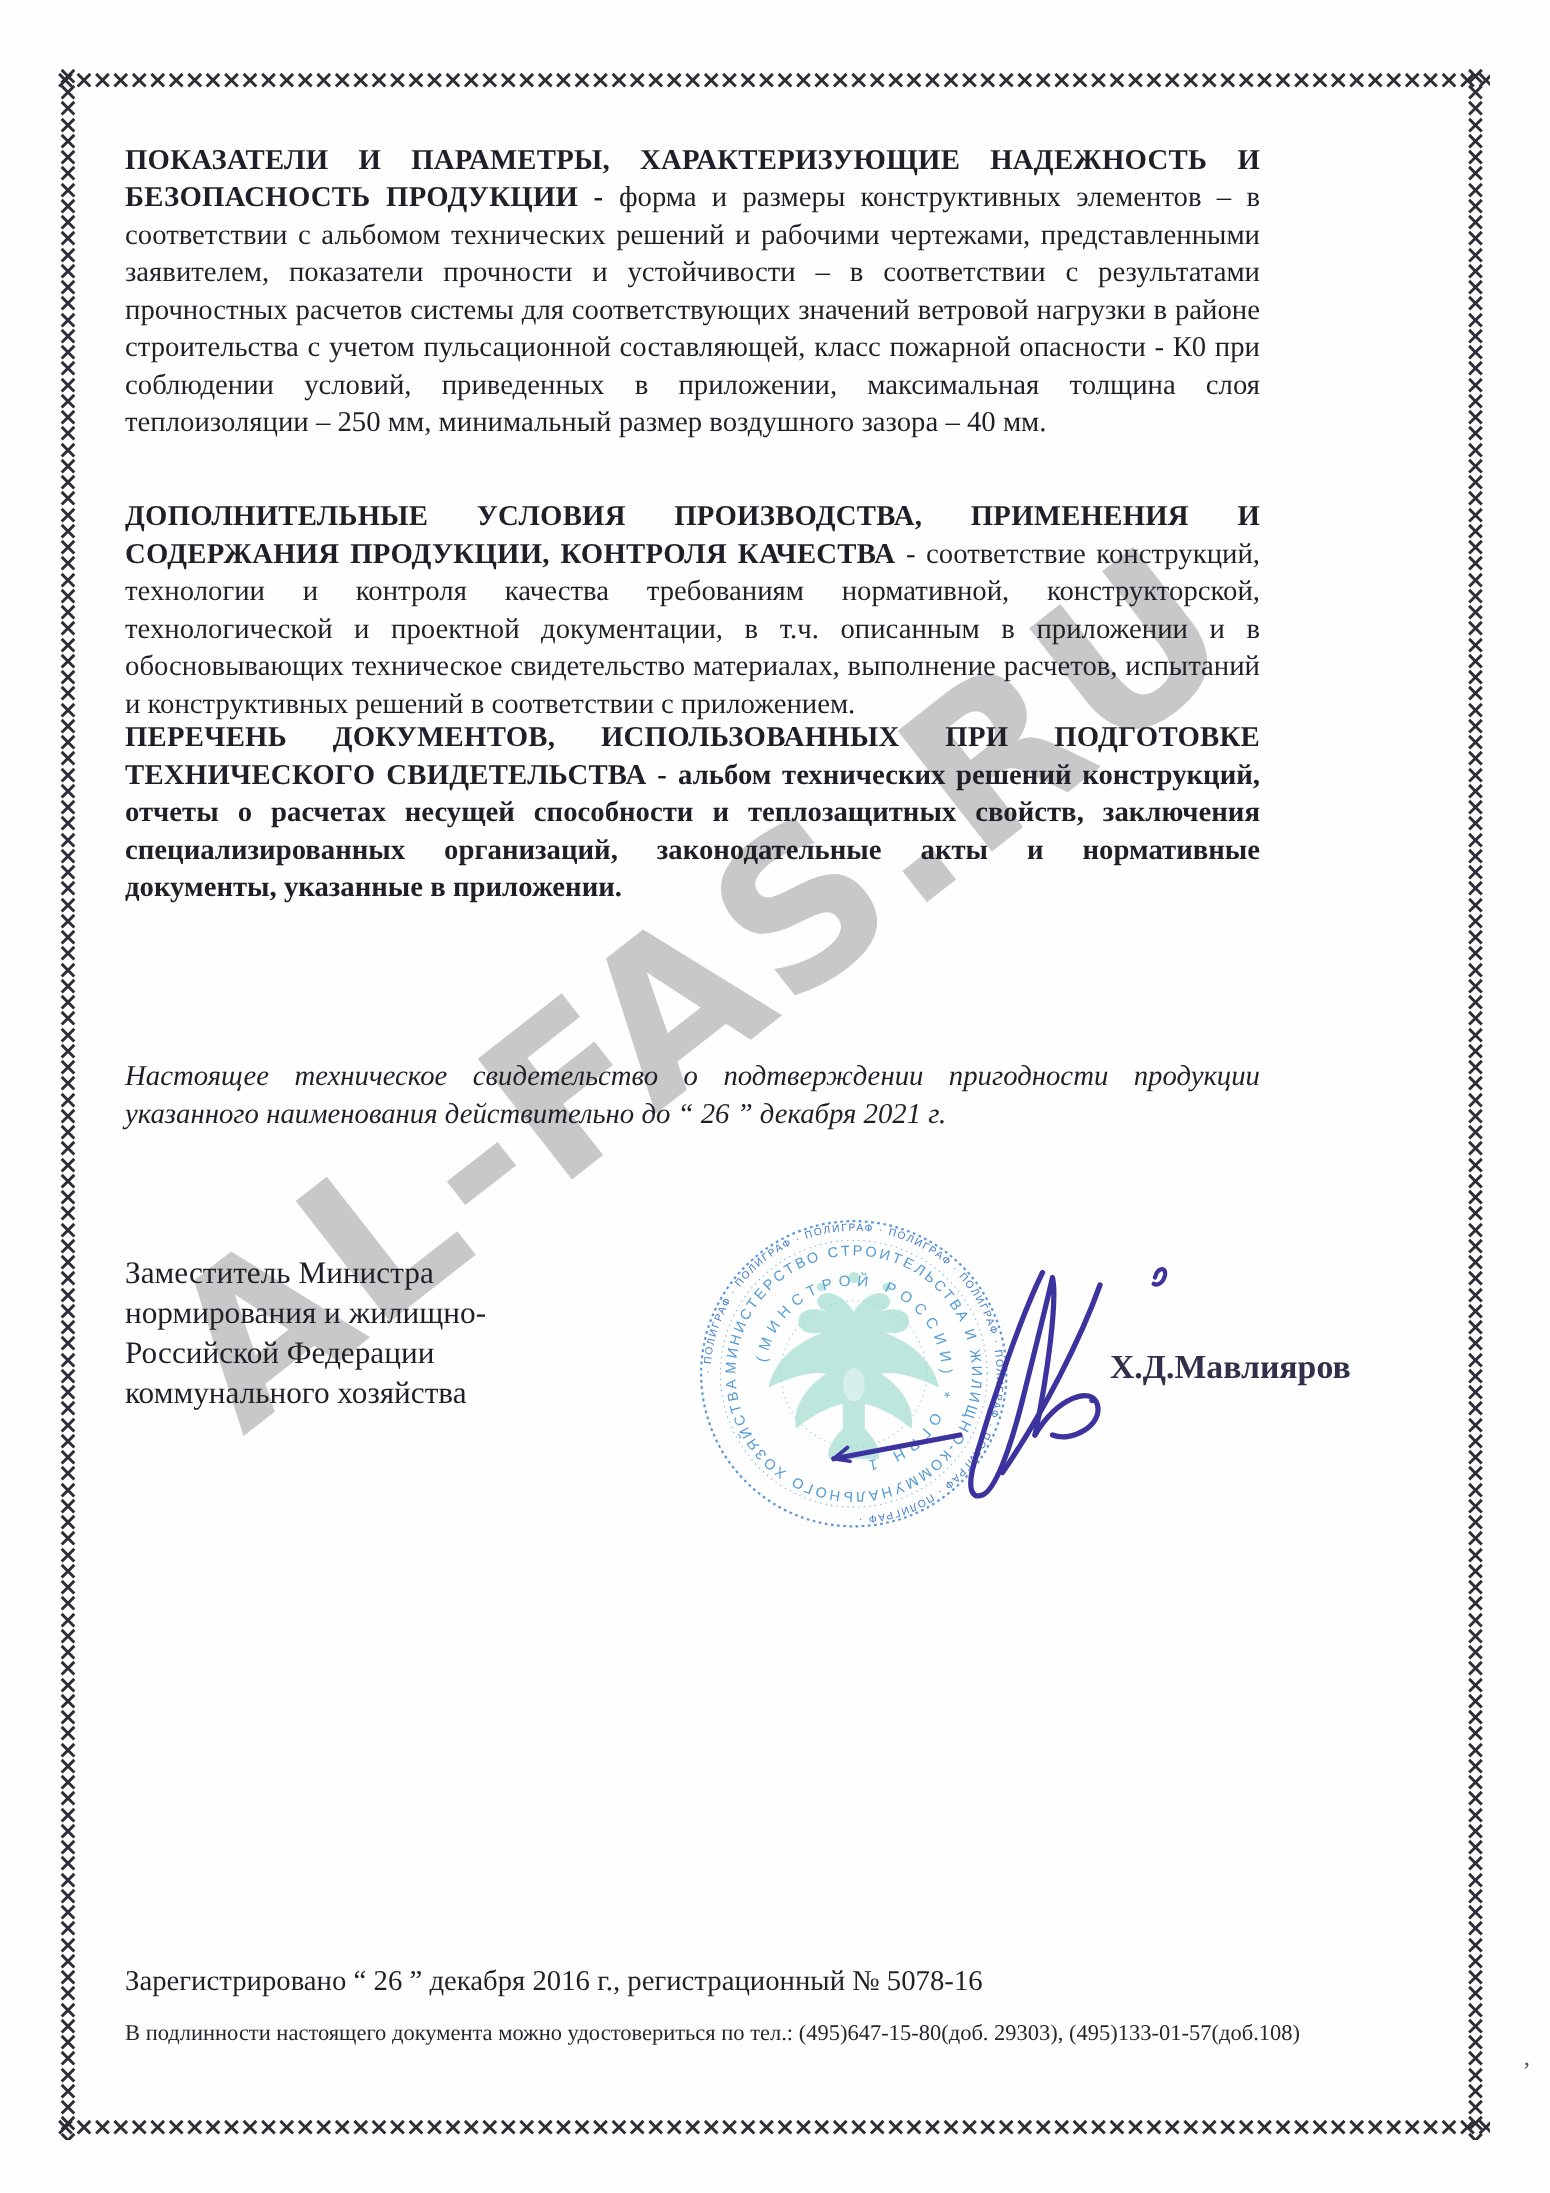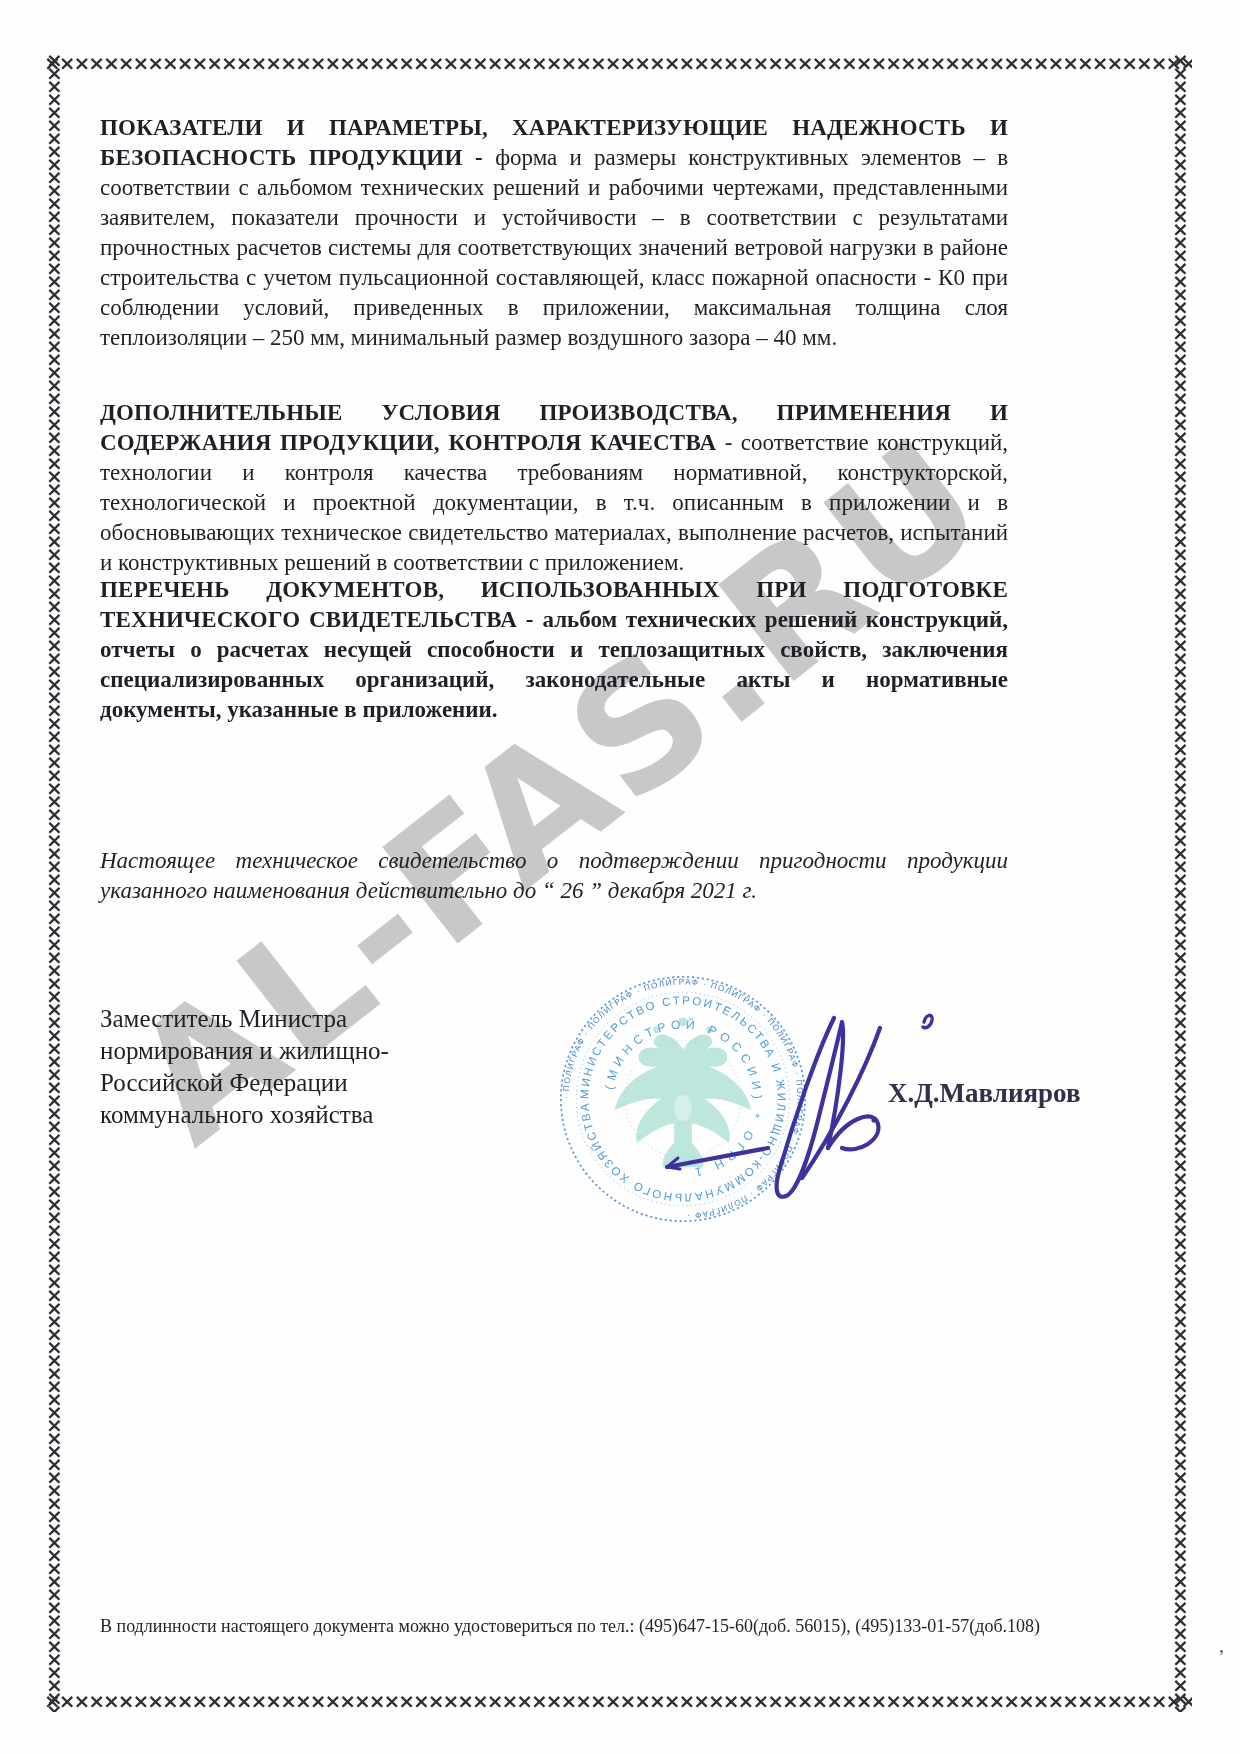--- a/index.html
+++ b/index.html
@@ -165,18 +165,19 @@
       <path d="M240,28 C225,70 195,130 162,178"></path>
       <path d="M27,167 L128,148"></path>
       <path d="M27,167 l11,-9 m-11,9 l13,2" stroke-width="3"></path>
       <path d="M284,22 C286,14 293,13 292,20 C291,26 286,29 283,27" stroke-width="3.4"></path>
     </g>
     <circle cx="234" cy="120" r="2.6" fill="#3c339f"></circle>
   </svg>
 
   <div class="sig-name">Х.Д.Мавлияров</div>
 
+  <div class="registration">Зарегистрировано “ 26 ” декабря  2016 г.,   регистрационный   №  5078-16</div>
 
-  <div class="verification">В подлинности настоящего документа можно удостовериться по тел.: (495)647-15-60(доб. 56015), (495)133-01-57(доб.108)</div>
+  <div class="verification">В подлинности настоящего документа можно удостовериться по тел.: (495)647-15-80(доб. 29303), (495)133-01-57(доб.108)</div>
 
   <div class="stray">’</div>
 
 </div>
 
 </body></html>

